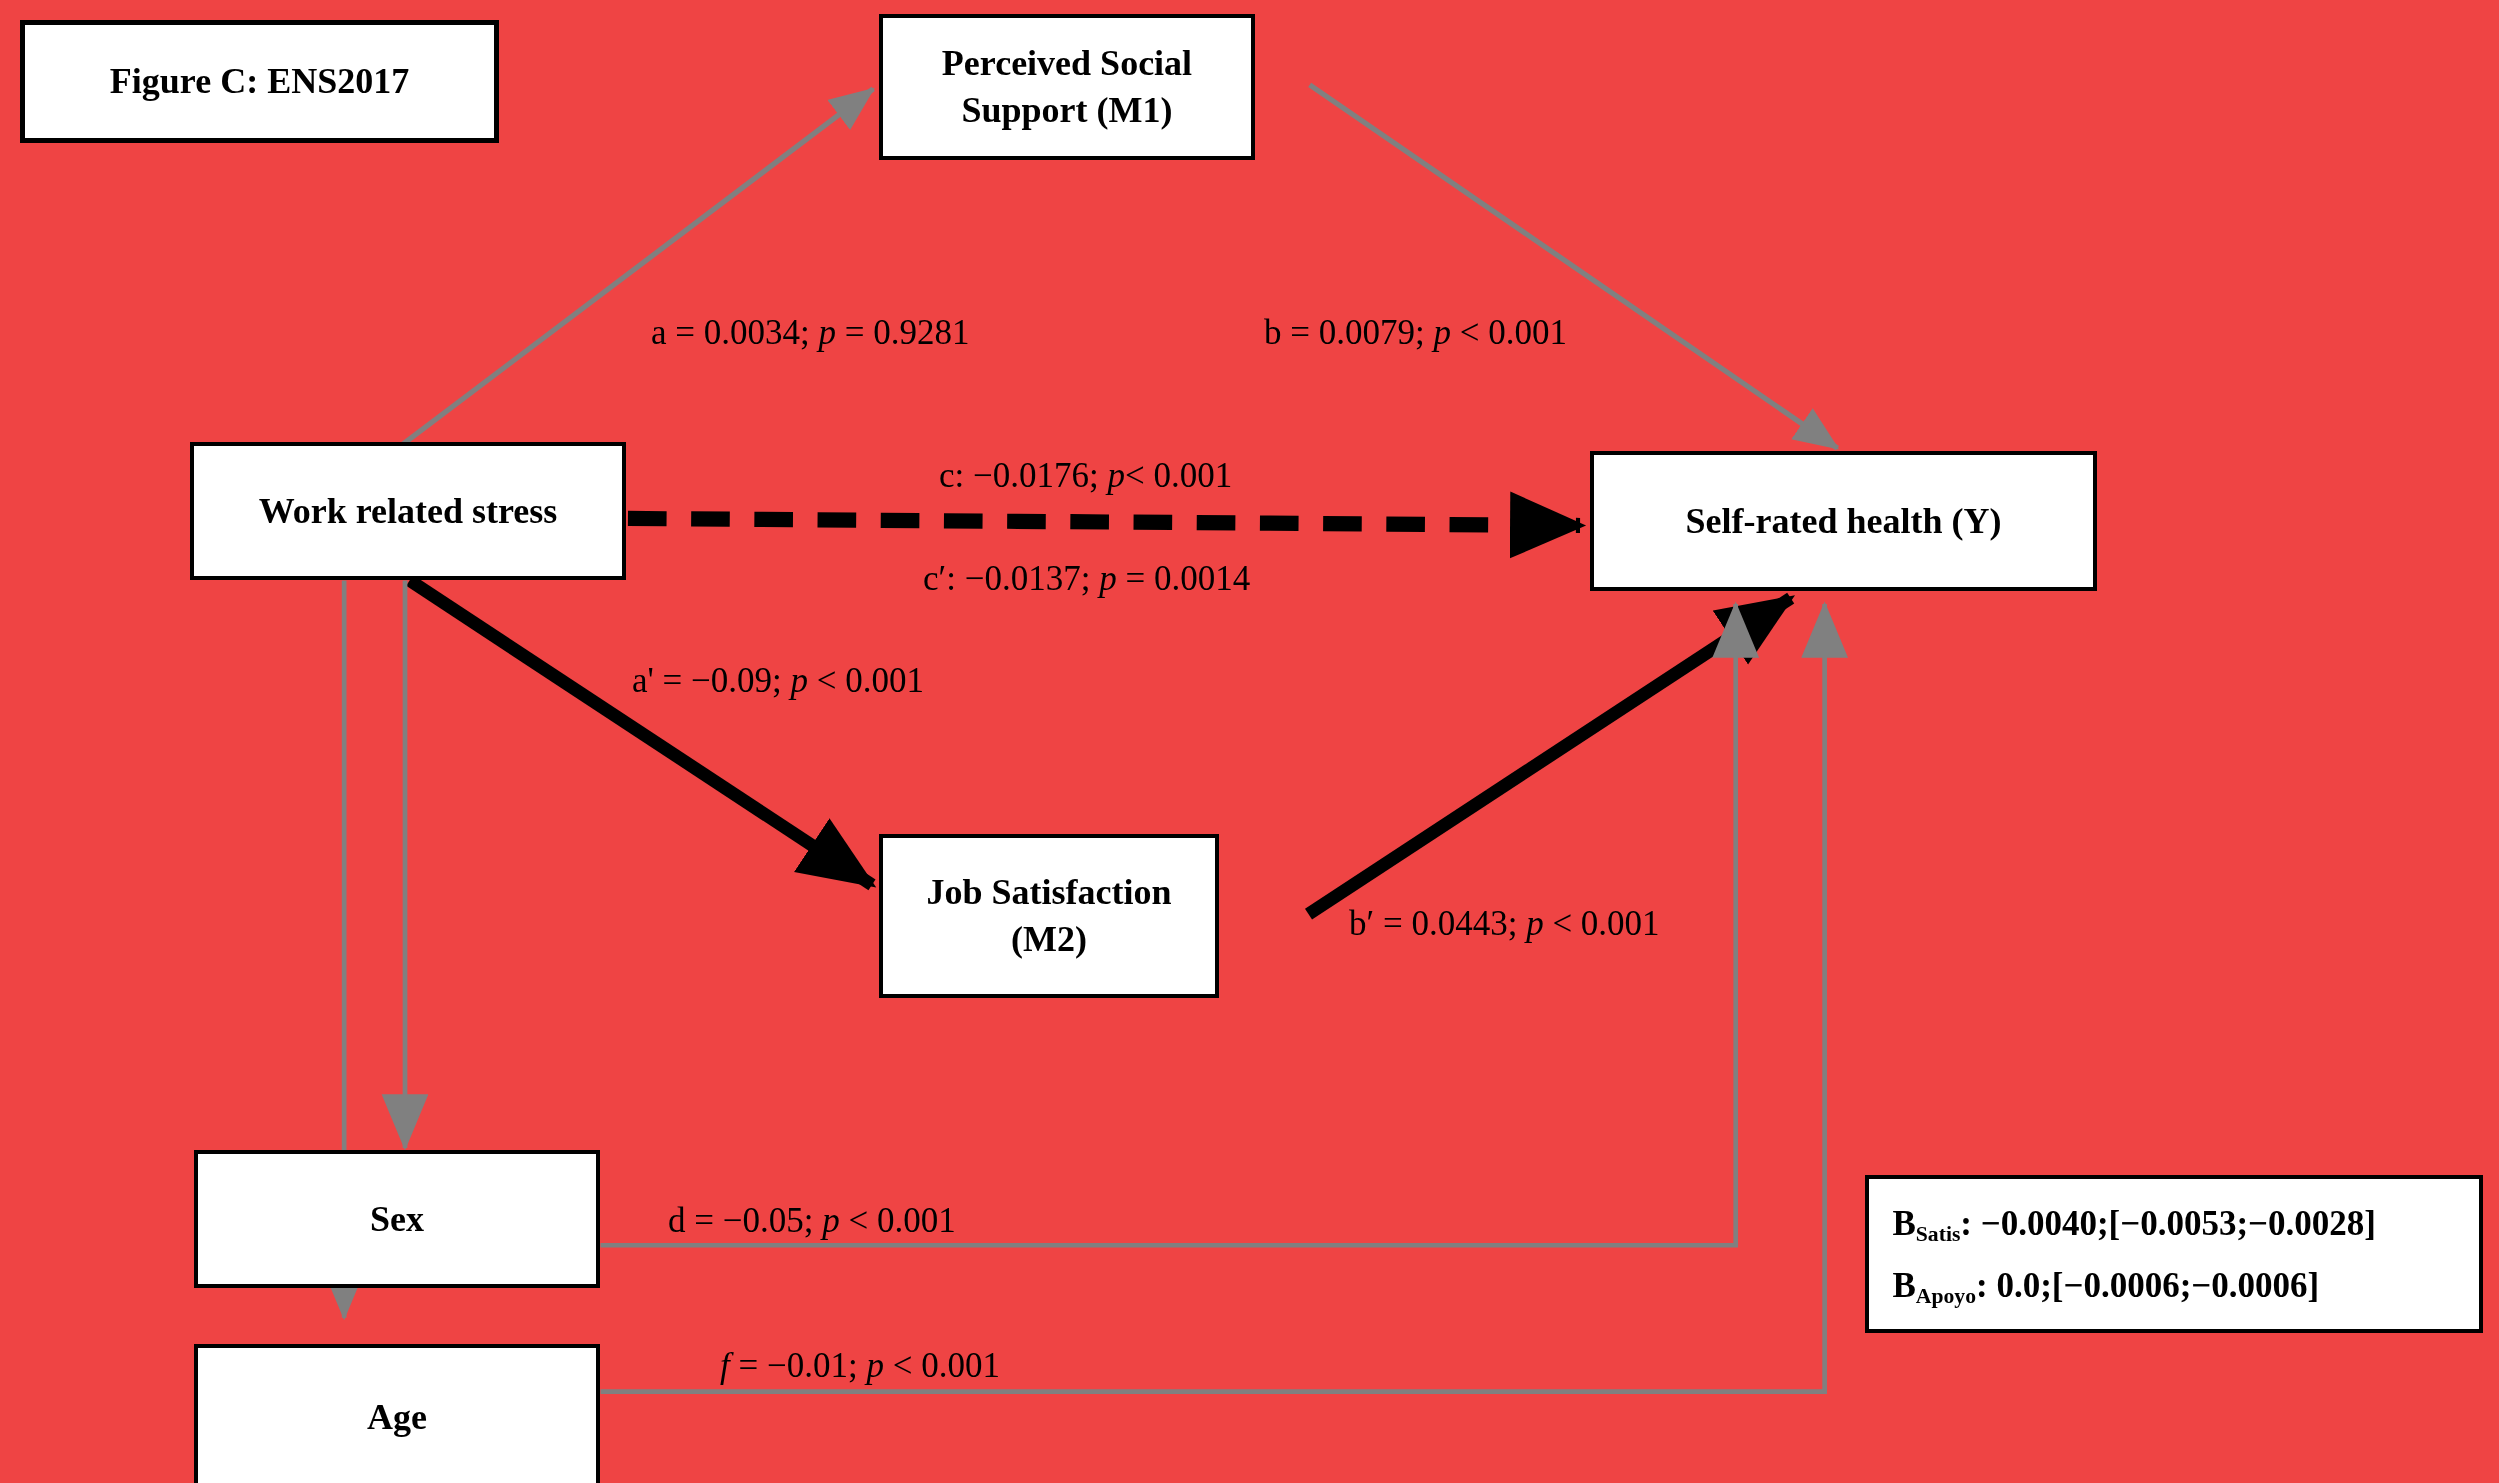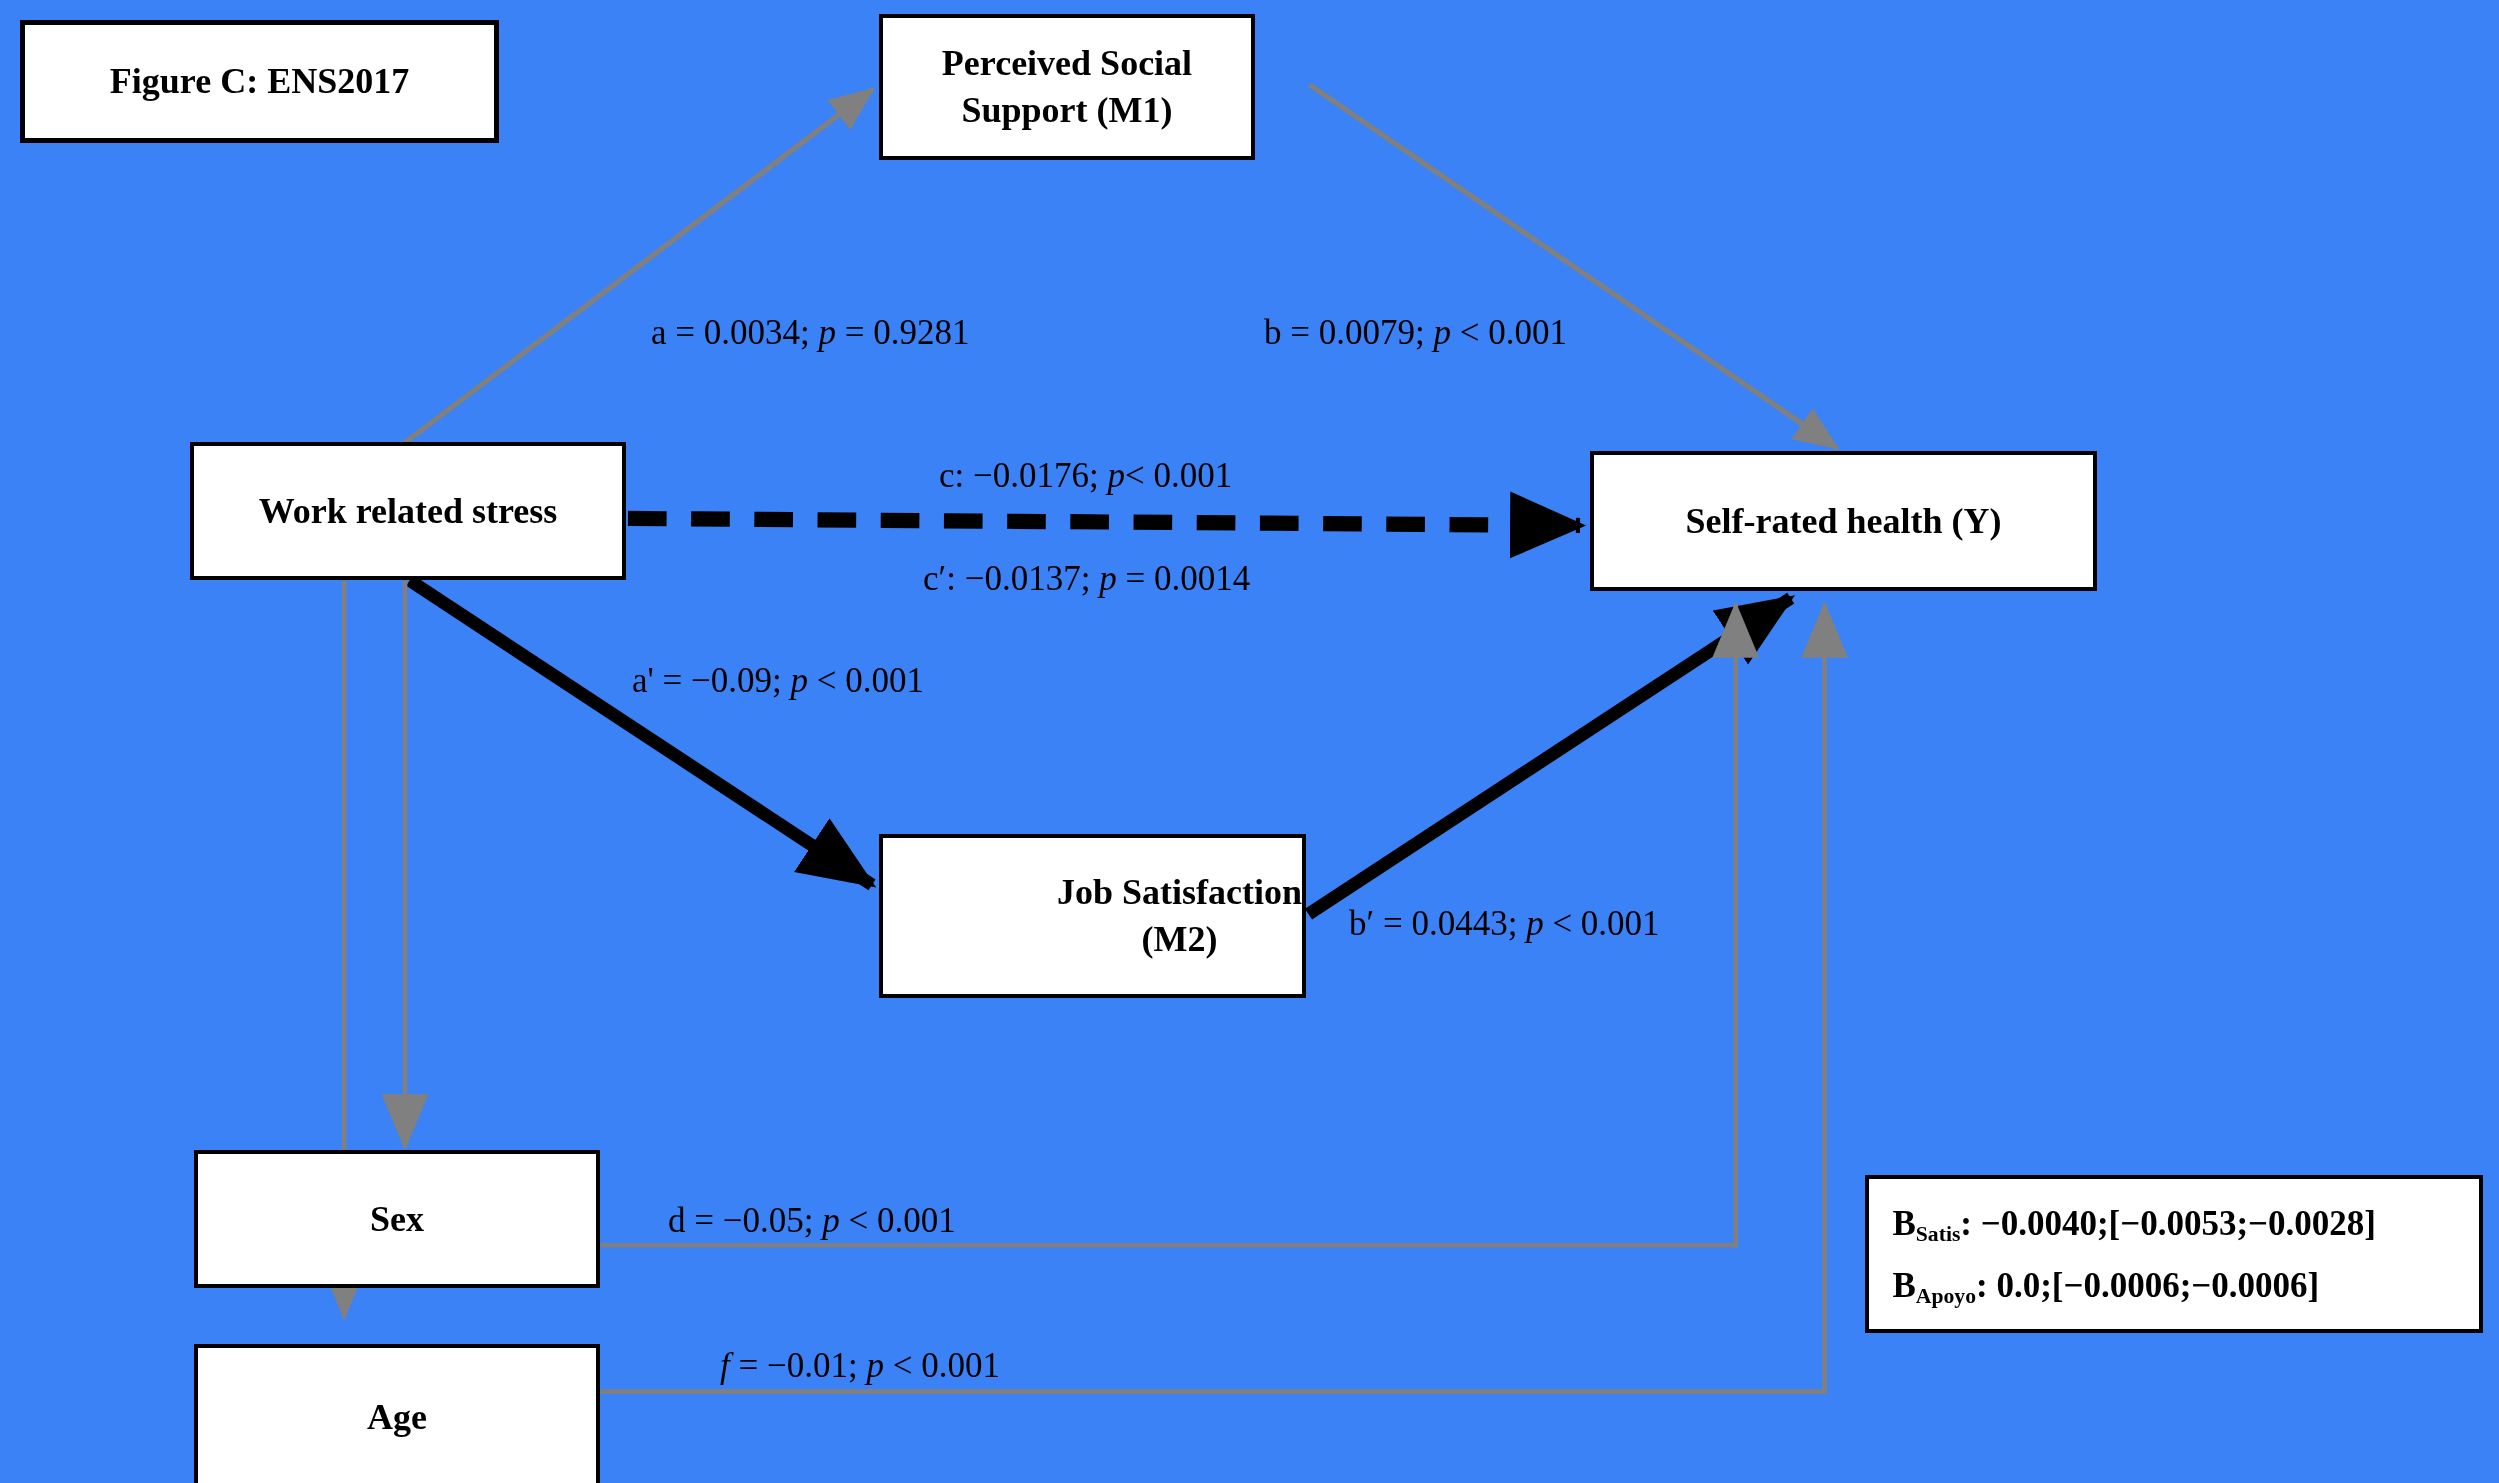--- a/index.html
+++ b/index.html
@@ -4,21 +4,21 @@
 <style>
   html, body {
     margin: 0;
     padding: 0;
     background: #ffffff;
   }
   #figure-root {
     position: relative;
     width: 2500px;
     height: 1484px;
-    background: #3b82f6;
+    background: #ef4444;
     font-family: "Liberation Serif", "DejaVu Serif", serif;
     overflow: hidden;
   }
   svg.edges {
     position: absolute;
     left: 0; top: 0;
     width: 2500px;
     height: 1484px;
   }
   .node-box {
@@ -120,21 +120,21 @@
   </div>
 
   <div class="node-box" style="left:190px; top:442px; width:436px; height:138px; font-size:36px;">
     <span>Work related stress</span>
   </div>
 
   <div class="node-box" style="left:1590px; top:451px; width:507px; height:140px; font-size:36px;">
     <span>Self-rated health (Y)</span>
   </div>
 
-  <div class="node-box" style="left:879px; top:834px; width:427px; height:164px; font-size:36px;justify-content:flex-end;">
+  <div class="node-box" style="left:879px; top:834px; width:340px; height:164px; font-size:36px;">
     <span>
       <span>Job Satisfaction</span><br>
       <span>(M2)</span>
     </span>
   </div>
 
   <div class="node-box" style="left:194px; top:1150px; width:406px; height:138px; font-size:36px;">
     <span>Sex</span>
   </div>
 

